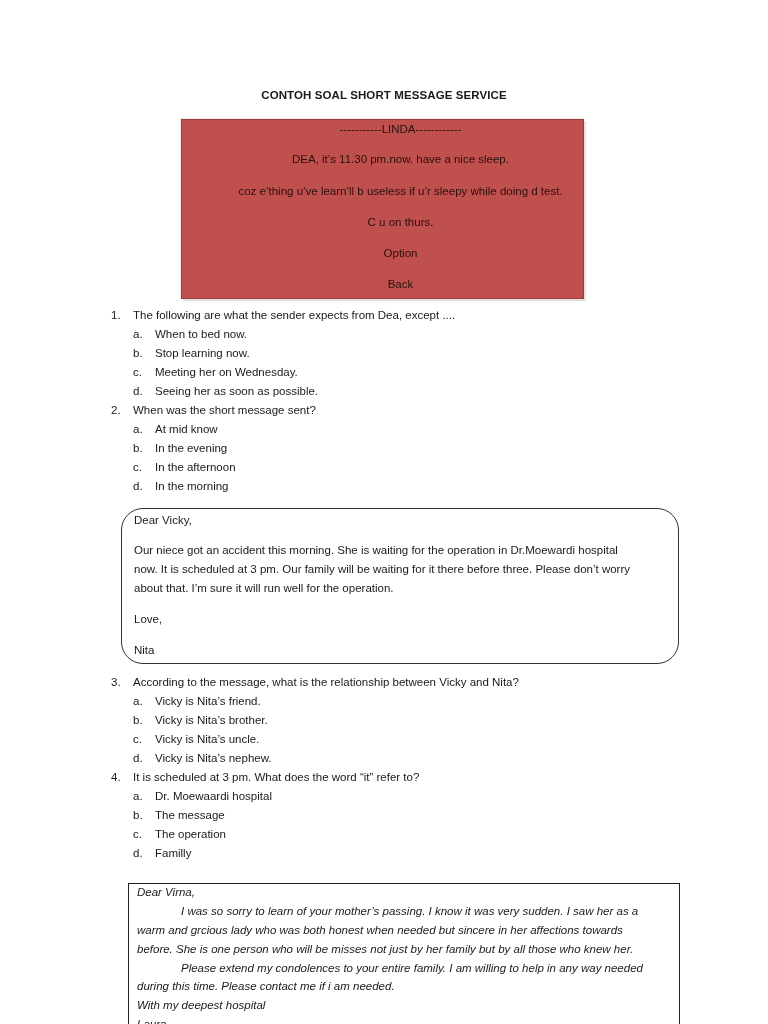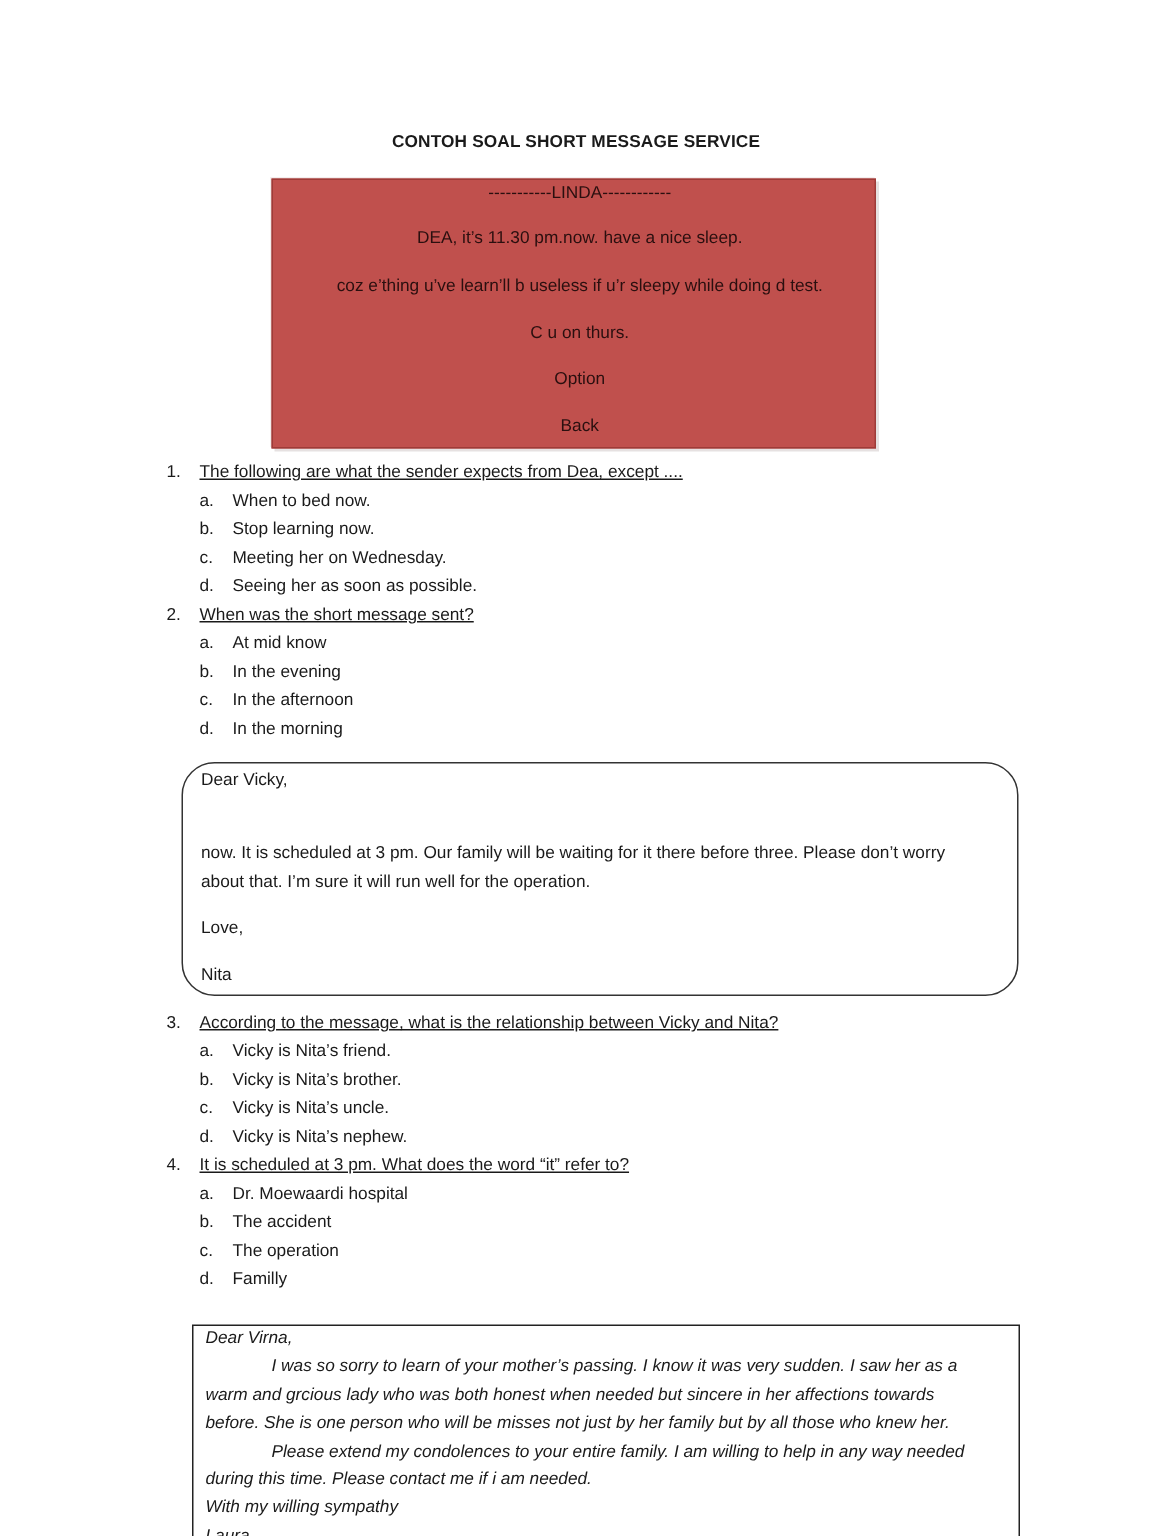--- a/index.html
+++ b/index.html
@@ -11,25 +11,25 @@
     .title {
       position: absolute; left: 0; width: 768px; top: 89px; text-align: center;
       font-size: 11.5px; font-weight: bold; letter-spacing: 0.1px;
     }
     .sms-box {
       position: absolute; left: 181px; top: 119px; width: 401px; height: 178px;
       background: #c0504d; border: 1px solid #9e3b38;
       box-shadow: 2px 2px 0 #e6e1e1, -1px -1px 0 #f3eeee;
       text-align: center; font-size: 11.5px; color: #2a0f0f;
     }
-    .sms-line { position: absolute; left: 4px; width: 100%; }
+    .sms-line { position: absolute; left: 18px; width: 100%; }
     .q-block { position: absolute; left: 111px; font-size: 11.5px; }
     .q-line { position: absolute; white-space: nowrap; }
     .q-num { position: absolute; left: 0; }
-    .q-text { position: absolute; left: 22px; text-decoration: underline; }
+    .q-text { position: absolute; left: 22px; }
     .opt-letter { position: absolute; left: 22px; }
     .opt-text { position: absolute; left: 44px; }
     .letter-round {
       position: absolute; left: 121px; top: 508px; width: 556px; height: 154px;
       border: 1px solid #333; border-radius: 22px; font-size: 11.5px;
       overflow: visible;
     }
     .letter-round .ln { position: absolute; left: 12px; white-space: nowrap; }
     .letter-rect {
       position: absolute; left: 128px; top: 883px; width: 550px; height: 160px;
@@ -93,20 +93,21 @@
       <span class="opt-text">In the afternoon</span>
     </div>
   <div class="q-line" style="top:76px">
       <span class="opt-letter">d.</span>
       <span class="opt-text">In the morning</span>
     </div>
 </div>
 
 <div class="letter-round">
   <div class="ln" style="top:5px">Dear Vicky,</div>
+  <div class="ln" style="top:35px">Our niece got an accident this morning. She is waiting for the operation in Dr.Moewardi hospital</div>
   <div class="ln" style="top:54px">now. It is scheduled at 3 pm. Our family will be waiting for it there before three. Please don’t worry</div>
   <div class="ln" style="top:73px">about that. I’m sure it will run well for the operation.</div>
   <div class="ln" style="top:104px">Love,</div>
   <div class="ln" style="top:135px">Nita</div>
 </div>
 
 <div class="q-block" style="top:676px">
   <div class="q-line" style="top:0">
       <span class="q-num">3.</span>
       <span class="q-text">According to the message, what is the relationship between Vicky and Nita?</span>
@@ -133,34 +134,34 @@
   <div class="q-line" style="top:0">
       <span class="q-num">4.</span>
       <span class="q-text">It is scheduled at 3 pm. What does the word “it” refer to?</span>
     </div>
   <div class="q-line" style="top:19px">
       <span class="opt-letter">a.</span>
       <span class="opt-text">Dr. Moewaardi hospital</span>
     </div>
   <div class="q-line" style="top:38px">
       <span class="opt-letter">b.</span>
-      <span class="opt-text">The accident</span>
+      <span class="opt-text">The message</span>
     </div>
   <div class="q-line" style="top:57px">
       <span class="opt-letter">c.</span>
       <span class="opt-text">The operation</span>
     </div>
   <div class="q-line" style="top:76px">
       <span class="opt-letter">d.</span>
       <span class="opt-text">Familly</span>
     </div>
 </div>
 
 <div class="letter-rect">
   <div class="ln" style="top:2px">Dear Virna,</div>
   <div class="ln indent" style="top:21px">I was so sorry to learn of your mother’s passing. I know it was very sudden. I saw her as a</div>
   <div class="ln" style="top:40px">warm and grcious lady who was both honest when needed but sincere in her affections towards</div>
   <div class="ln" style="top:59px">before. She is one person who will be misses not just by her family but by all those who knew her.</div>
   <div class="ln indent" style="top:78px">Please extend my condolences to your entire family. I am willing to help in any way needed</div>
   <div class="ln" style="top:96px">during this time. Please contact me if i am needed.</div>
-  <div class="ln" style="top:115px">With my willing sympathy</div>
+  <div class="ln" style="top:115px">With my deepest hospital</div>
   <div class="ln" style="top:134px">Laura</div>
 </div>
 
 </body></html>

